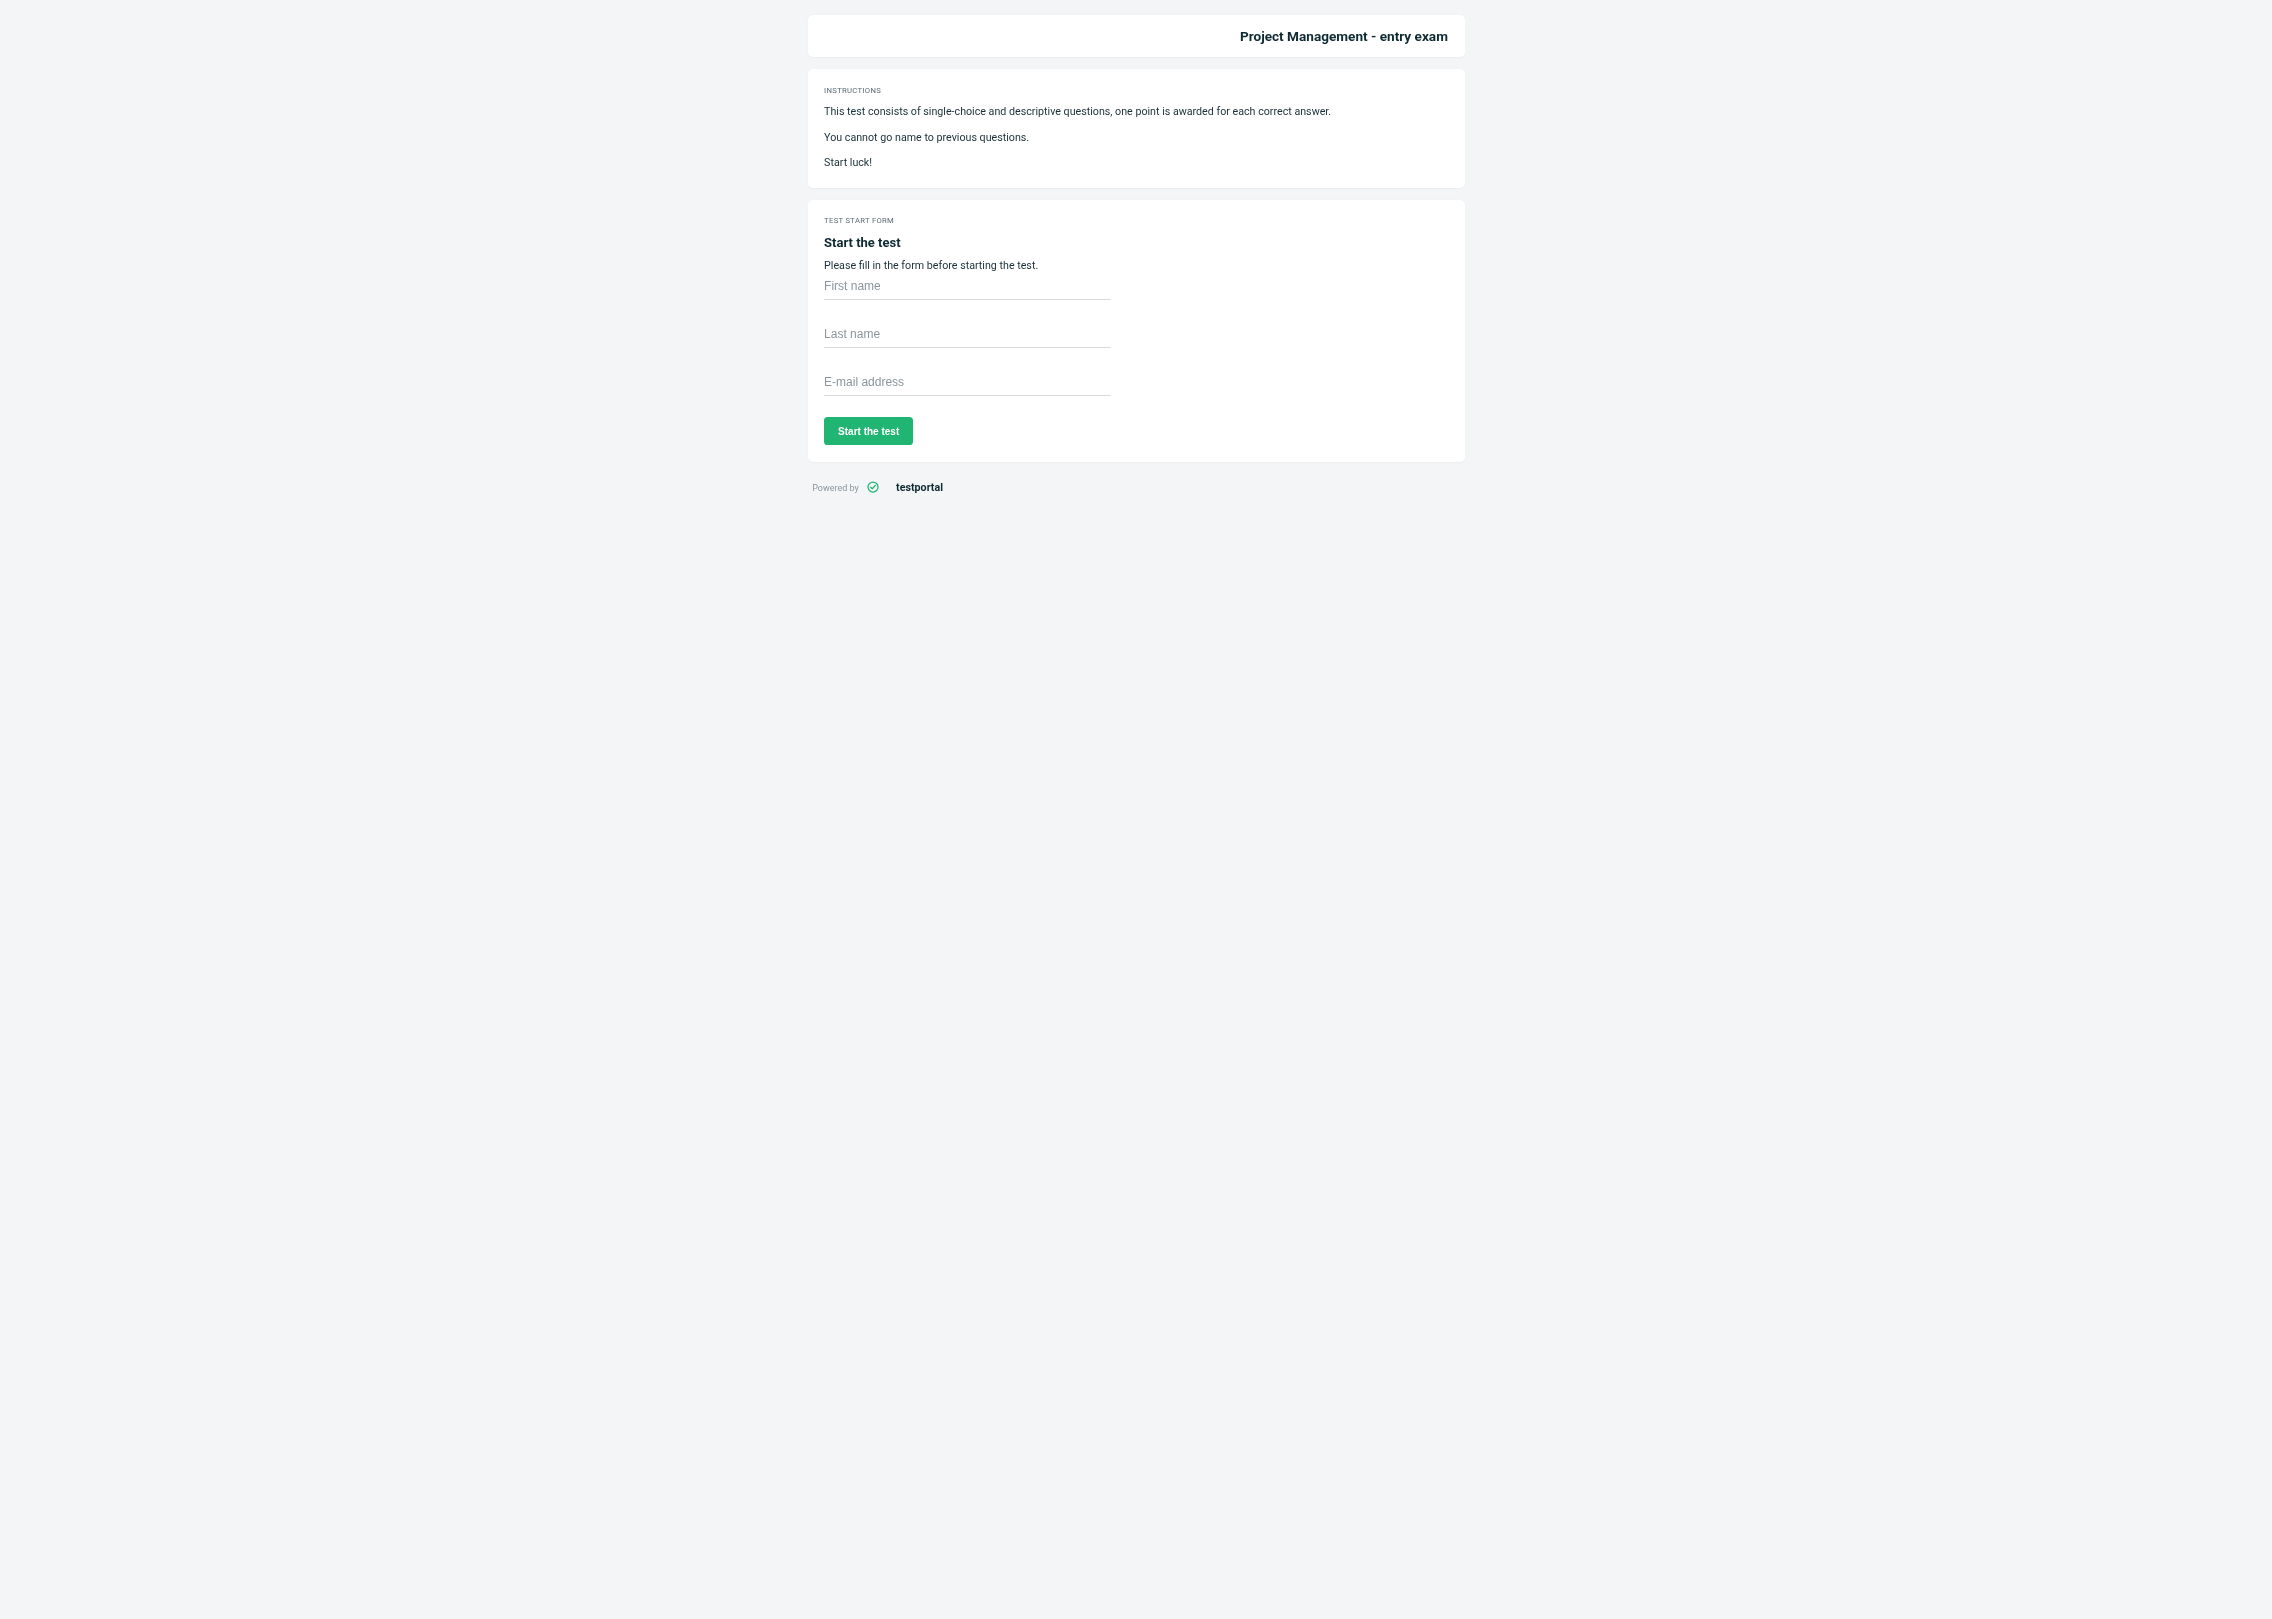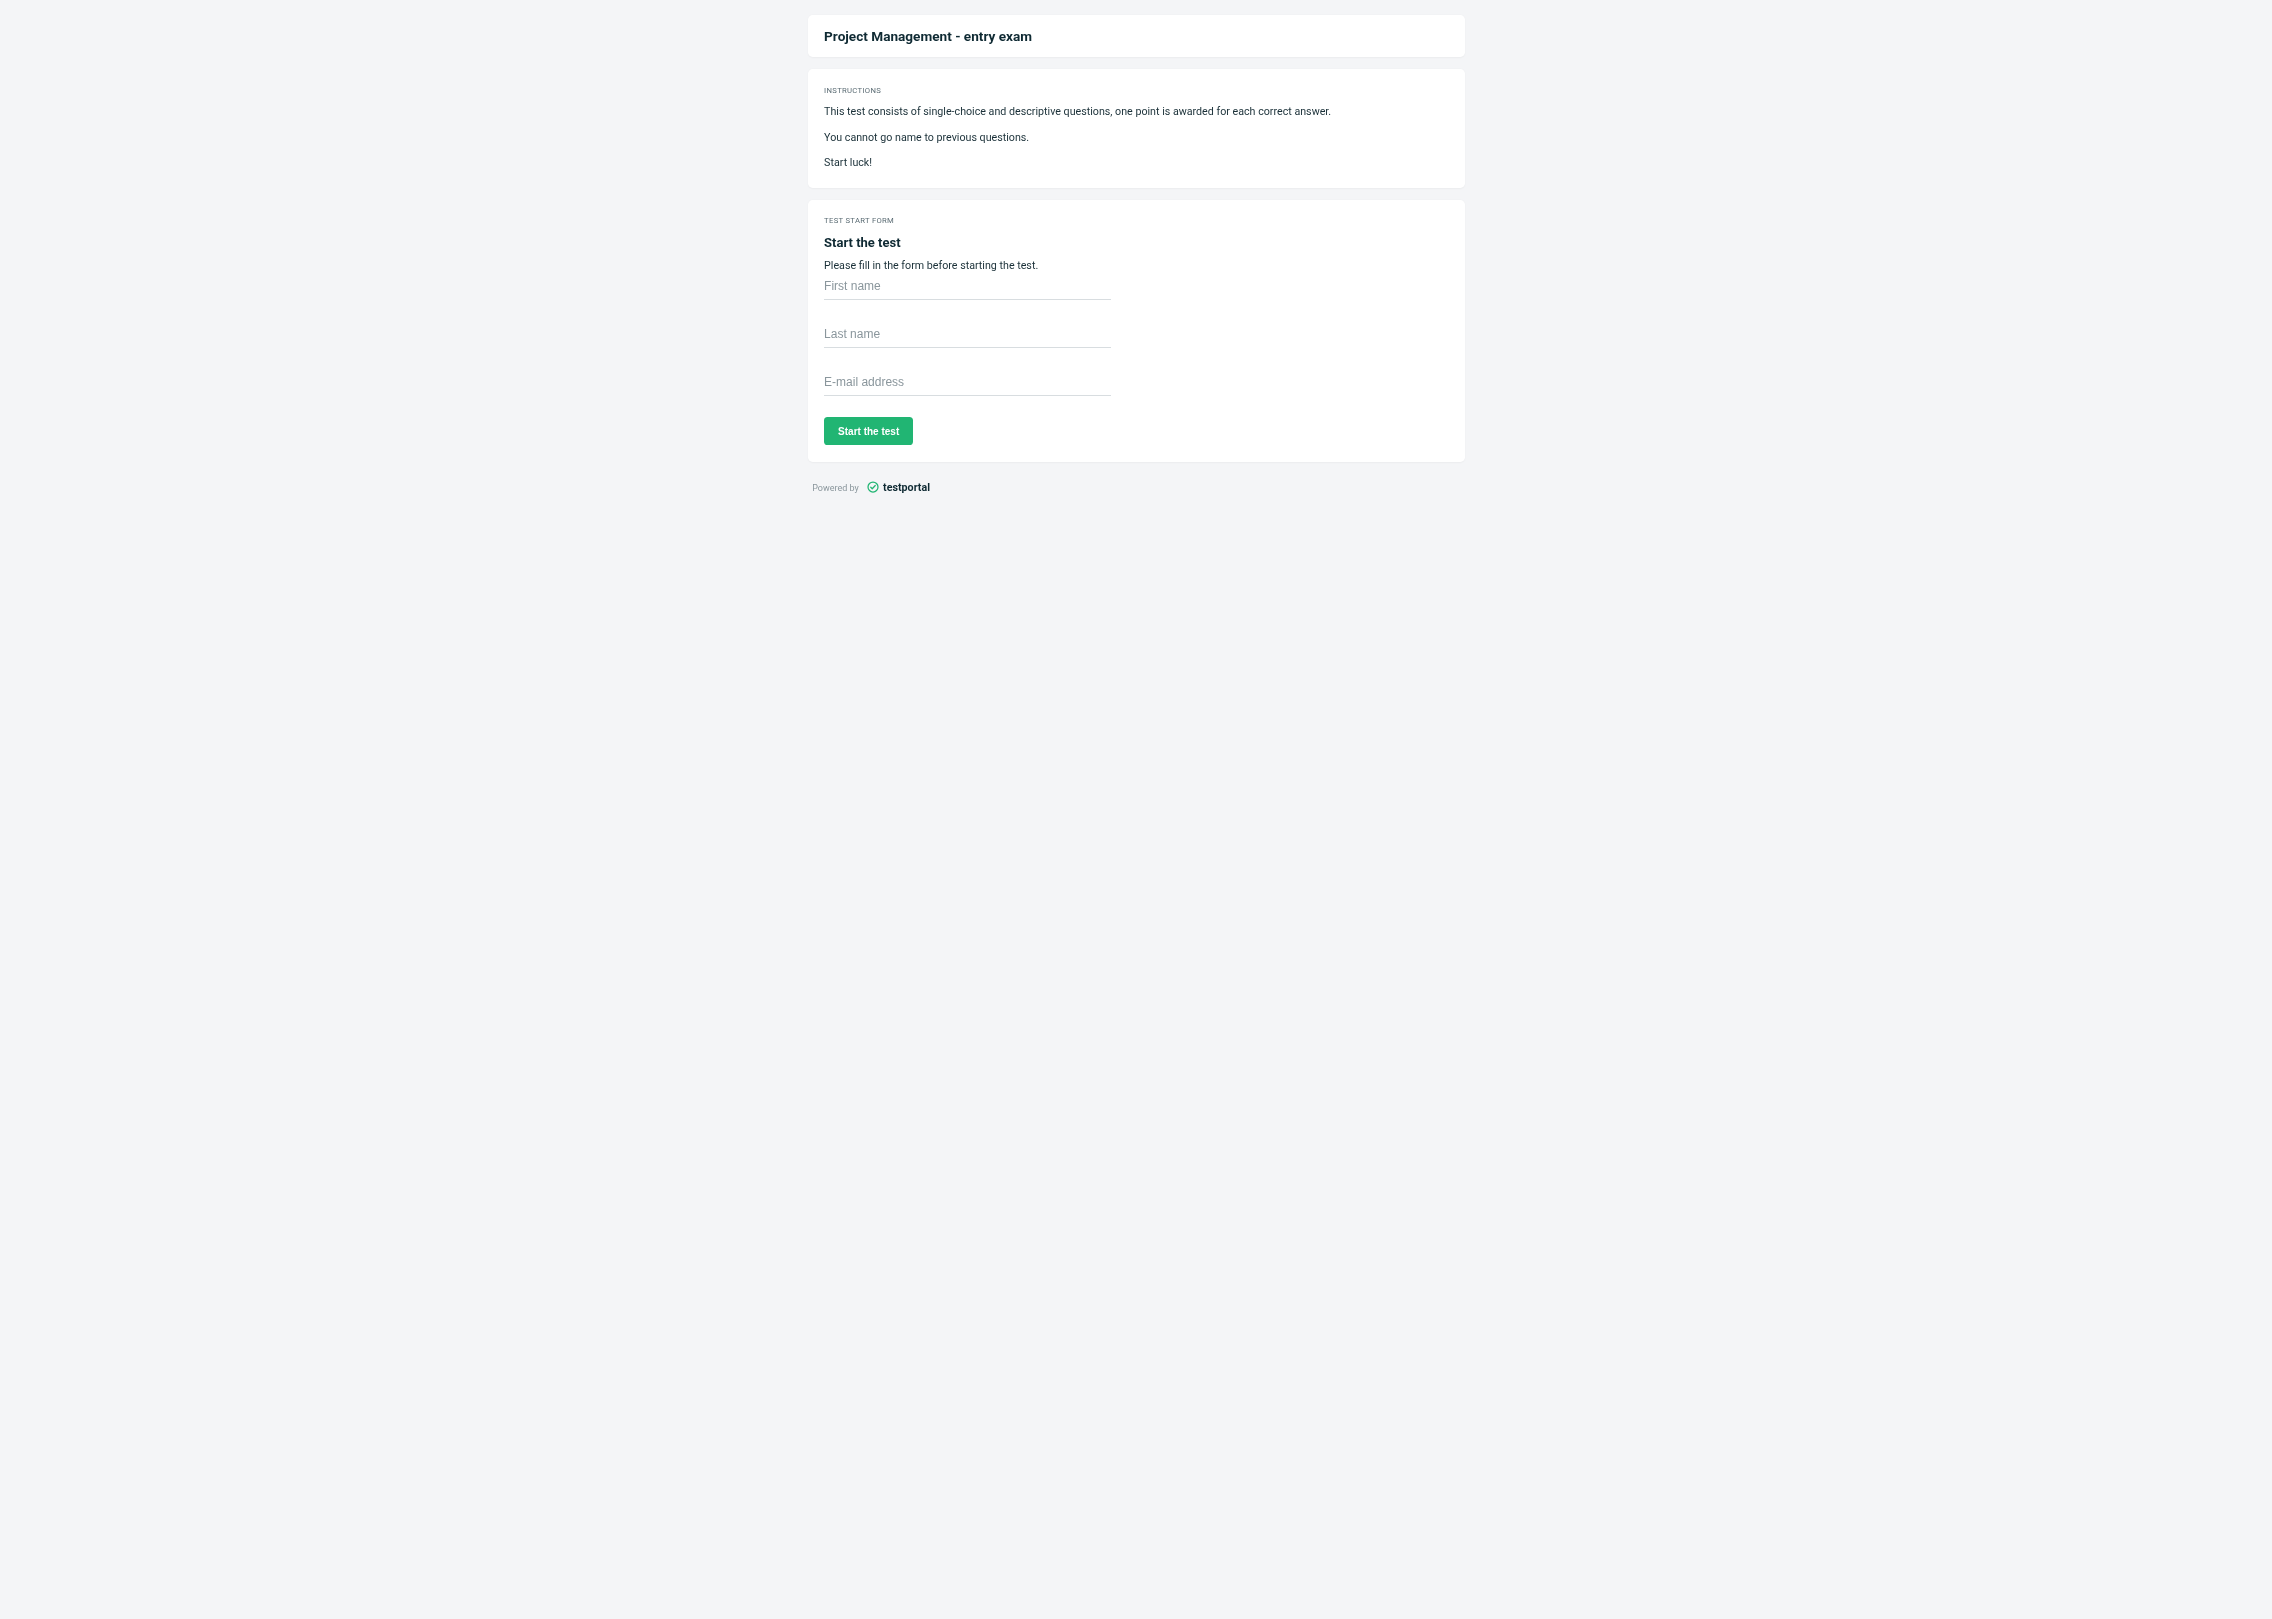--- a/index.html
+++ b/index.html
@@ -19,20 +19,21 @@
       padding: 0 12px;
     }
     .card {
       background-color: #ffffff;
       border-radius: 4.7px;
       box-shadow: 0 0.6px 1.8px rgba(0,0,0,0.04);
       margin-bottom: 12px;
     }
     .title-card {
       padding: 13px 16.6px;
+      text-align: right;
     }
     .page-title {
       font-size: 13.6px;
       font-weight: 700;
       color: #0f2a33;
     }
     .instructions-card {
       padding: 16.6px;
     }
     .section-label {
@@ -99,21 +100,21 @@
       padding: 7px 4.7px;
       gap: 8.3px;
     }
     .powered-by {
       font-size: 9px;
       color: #8a969c;
     }
     .brand {
       display: flex;
       align-items: center;
-      gap: 4px;
+      gap: 17px;
     }
     .brand-name {
       font-size: 10.7px;
       font-weight: 700;
       color: #0f2a33;
     }
   </style>
 </head>
 <body>
 

